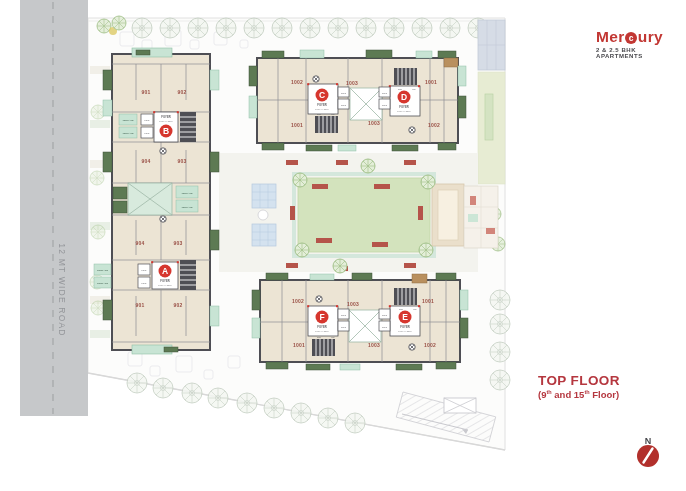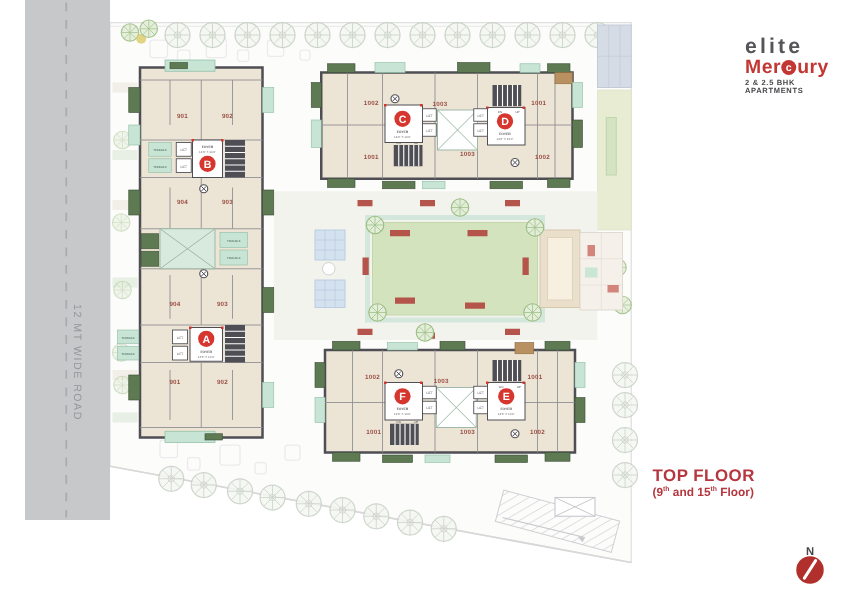--- a/index.html
+++ b/index.html
@@ -15,21 +15,21 @@
   .tc{font-size:2.3px;fill:#3f5f4e;text-anchor:middle;}
   .du{font-size:2.4px;fill:#55555a;text-anchor:middle;}
   .roadlbl{font-size:8.5px;fill:#94969a;letter-spacing:1.2px;text-anchor:middle;}
   .northlbl{font-size:9px;font-weight:bold;fill:#47474b;text-anchor:middle;}
   .logo{position:absolute;left:596px;top:28px;width:80px;}
   .logo-elite{font-size:17px;font-weight:800;color:#56565a;letter-spacing:2.5px;line-height:17px;}
   .logo-mercury{font-size:15.5px;font-weight:600;color:#c23733;letter-spacing:.4px;line-height:17px;}
   .logo-c{display:inline-block;width:12px;height:12px;border-radius:50%;background:#c23733;color:#ffffff;
           font-size:8.5px;line-height:12px;text-align:center;vertical-align:1px;margin:0 .5px;}
   .logo-tagline{font-size:6px;font-weight:bold;color:#47474b;letter-spacing:.55px;margin-top:2px;}
-  .floor-title{position:absolute;left:522px;top:373px;color:#b5373f;}
+  .floor-title{position:absolute;left:538px;top:373px;color:#b5373f;}
   .ft-main{font-size:13.5px;font-weight:bold;letter-spacing:.4px;}
   .ft-sub{font-size:9.5px;font-weight:bold;margin-top:1px;}
   .ft-sub sup{font-size:5.5px;}
 </style>
 </head>
 <body>
 
 <div class="canvas">
 
 <svg width="686" height="491" viewBox="0 0 686 491">
@@ -433,21 +433,20 @@
   </g>
 
   <g>
     <text class="northlbl" x="648" y="444">N</text>
     <circle cx="648" cy="456" r="11" fill="#b2302c"></circle>
     <path d="M643.5,462.5 L652.5,448.5" stroke="#ffffff" stroke-width="2.4" stroke-linecap="round"></path>
   </g>
 </svg>
 
 <div class="logo">
-  <div class="logo-elite">elite</div>
   <div class="logo-mercury"><span>Mer</span><span class="logo-c">c</span><span>ury</span></div>
   <div class="logo-tagline">2 &amp; 2.5 BHK APARTMENTS</div>
 </div>
 
 <div class="floor-title">
   <div class="ft-main">TOP FLOOR</div>
   <div class="ft-sub"><span>(9</span><sup>th</sup><span> and 15</span><sup>th</sup><span> Floor)</span></div>
 </div>
 
 </div>

